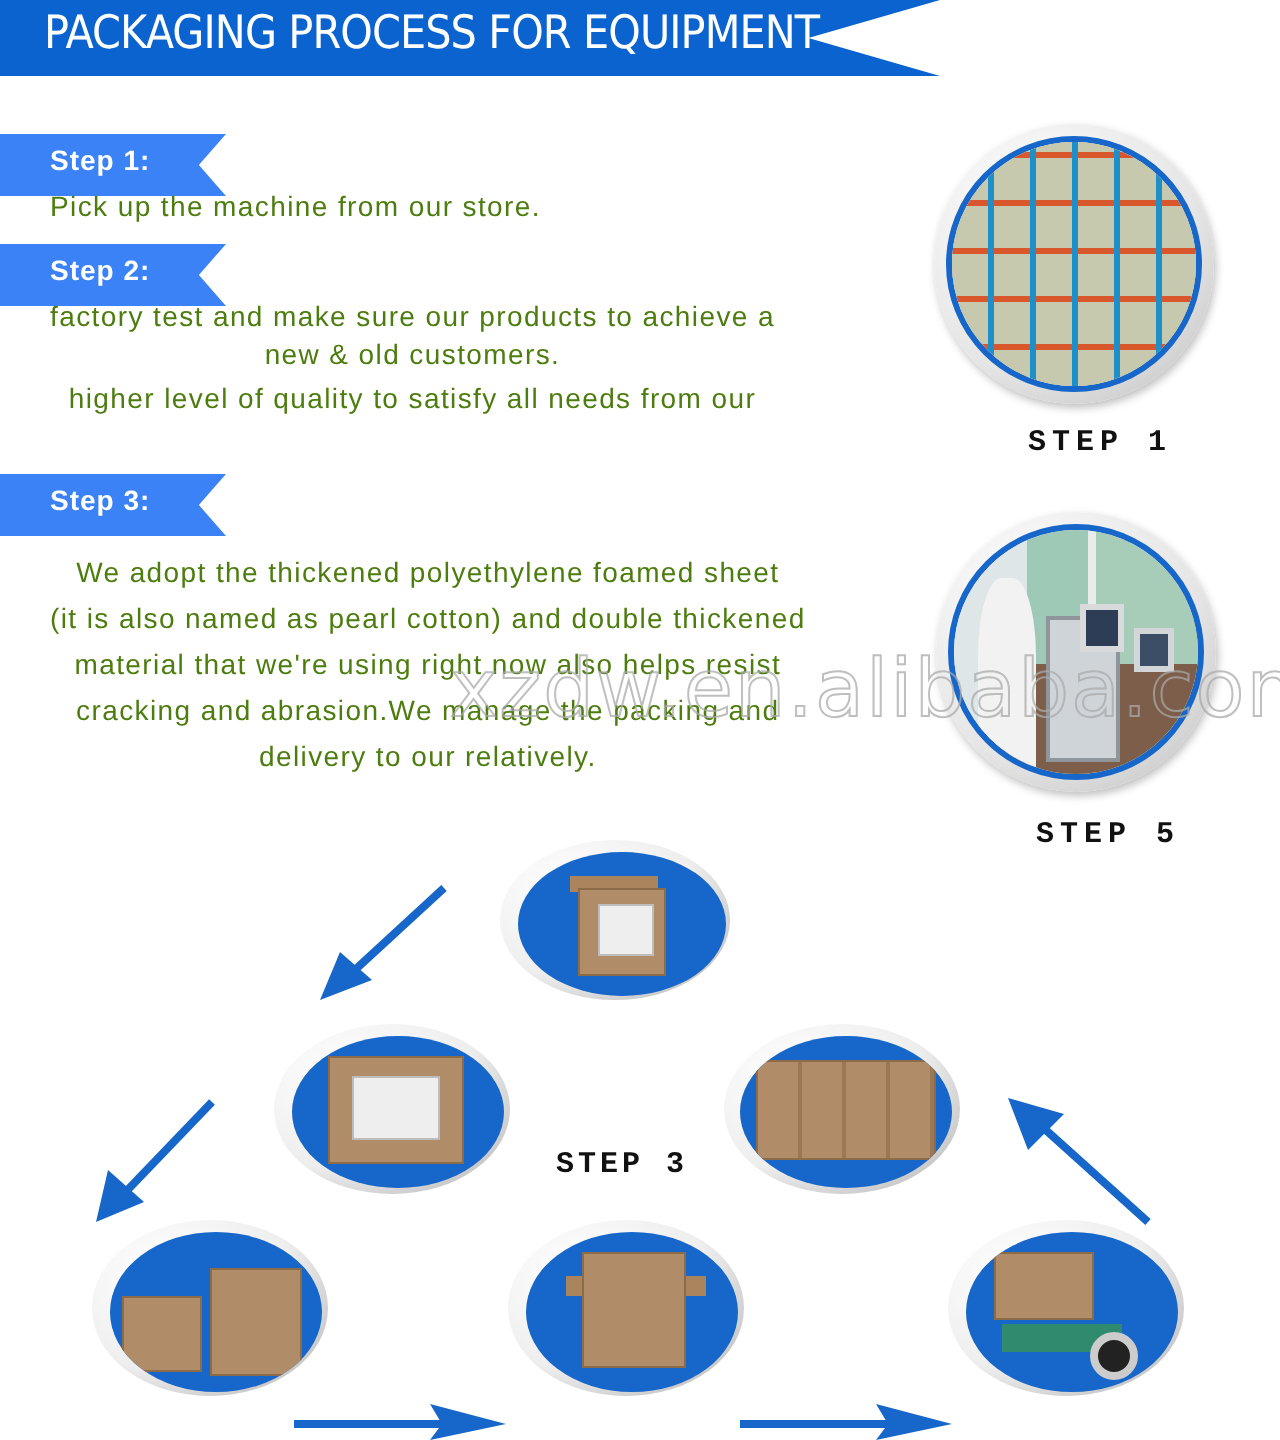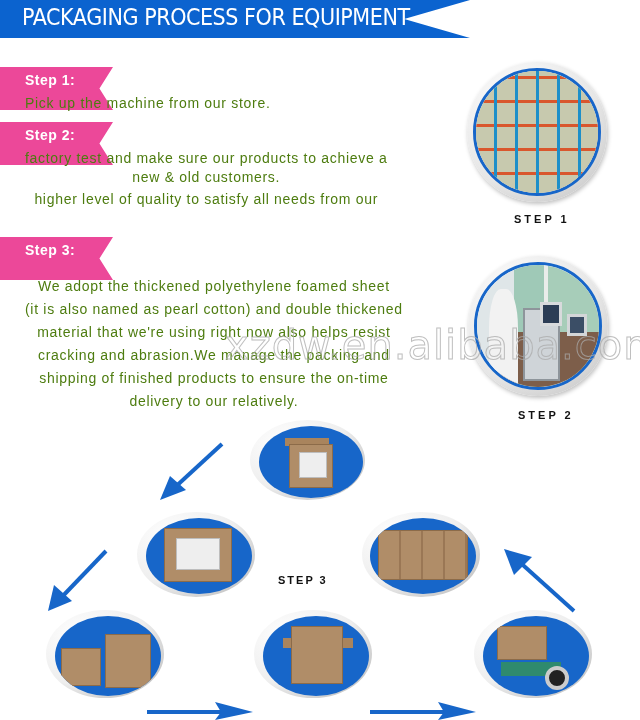--- a/index.html
+++ b/index.html
@@ -12,22 +12,22 @@
     clip-path: polygon(0 0, 100% 0, 86% 50%, 100% 100%, 0 100%);
   }
   .title-text {
     position: absolute; left: 22px; top: 4px;
     font-family: "DejaVu Sans", sans-serif; font-size: 23px; color: #fff;
     letter-spacing: -0.5px; transform: scaleX(0.9); transform-origin: left;
     white-space: nowrap;
   }
 
   .step-ribbon {
-    position: absolute; left: 0; width: 113px; height: 43px;
-    background: #ec4899;
+    position: absolute; left: 0; width: 113px; height: 31px;
+    background: #3b82f6;
     clip-path: polygon(0 0, 100% 0, 88% 50%, 100% 100%, 0 100%);
   }
   .step-ribbon span {
     position: absolute; left: 25px; top: 5px;
     color: #fff; font-size: 14px; font-weight: bold; letter-spacing: 0.5px;
   }
   .para {
     position: absolute; left: 25px; font-size: 14px; line-height: 22.5px;
     letter-spacing: 0.7px; white-space: nowrap; color: #4d7c0f; text-align: center;
   }
@@ -54,21 +54,21 @@
       linear-gradient(90deg, #dfe6e8 0 30%, #9fc9b7 30% 55%, #e9ecea 55% 58%, #a7cdb9 58% 100%);
     position: relative;
   }
   .lab .desk { position: absolute; left: 20%; bottom: 0; width: 80%; height: 45%; background: #7d5e4a; }
   .lab .machine { position: absolute; left: 38%; top: 35%; width: 30%; height: 60%; background: #cfd4d8; border: 2px solid #8e959b; }
   .lab .screen1 { position: absolute; left: 52%; top: 30%; width: 18%; height: 20%; background: #2c3d55; border: 3px solid #d8dadc; }
   .lab .screen2 { position: absolute; left: 74%; top: 40%; width: 16%; height: 18%; background: #3b4e66; border: 3px solid #d3d6d8; }
   .lab .person { position: absolute; left: 10%; top: 20%; width: 24%; height: 80%; background: #f2f2f2; border-radius: 40% 40% 0 0; }
 
   .step-label {
-    position: absolute; font-size: 11px; font-weight: bold; letter-spacing: 3px; color: #111;
+    position: absolute; font-size: 15px; font-weight: bold; letter-spacing: 3px; color: #111; font-family: Liberation Mono, monospace;
   }
 
   .watermark {
     position: absolute; left: 225px; top: 322px;
     font-family: "DejaVu Sans", sans-serif; font-size: 40px; letter-spacing: 1px;
     color: transparent; -webkit-text-stroke: 1px rgba(170,170,170,0.75);
     white-space: nowrap; pointer-events: none;
   }
 
   .cycle-ring {
@@ -109,21 +109,20 @@
 </div>
 
 <div class="step-ribbon" style="top:237px">
   <span>Step 3:</span>
 </div>
 <div class="para" style="top:275px; line-height:23px">
   <div>We adopt the thickened polyethylene foamed sheet</div>
   <div>(it is also named as pearl cotton) and double thickened</div>
   <div>material that we're using right now also helps resist</div>
   <div>cracking and abrasion.We manage the packing and</div>
-  <div>shipping of finished products to ensure the on-time</div>
   <div>delivery to our relatively.</div>
 </div>
 
 <div class="photo-ring" style="left:467px; top:62px; width:140px; height:140px">
   <div class="photo-inner" style="left:6px; top:6px; width:128px; height:128px">
     <div class="warehouse"></div>
   </div>
 </div>
 <div class="step-label" style="left:514px; top:213px">STEP 1</div>
 
@@ -131,21 +130,21 @@
   <div class="photo-inner" style="left:6px; top:6px; width:128px; height:128px">
     <div class="lab">
       <div class="desk"></div>
         <div class="person"></div>
         <div class="machine"></div>
         <div class="screen1"></div>
         <div class="screen2"></div>
     </div>
   </div>
 </div>
-<div class="step-label" style="left:518px; top:409px">STEP 2</div>
+<div class="step-label" style="left:518px; top:409px">STEP 5</div>
 
 <div class="watermark">xzdw.en.alibaba.com</div>
 
 <div class="cycle-ring" style="left:250px; top:420px; width:115px; height:80px">
   <div class="cycle-inner" style="left:9px; top:6px; width:104px; height:72px">
     <div class="flap" style="left:26px; top:12px; width:44px; height:8px"></div>
     <div class="box" style="left:30px; top:18px; width:44px; height:44px"></div>
     <div class="box box-open-tray" style="left:40px; top:26px; width:28px; height:26px"></div>
   </div>
 </div>

